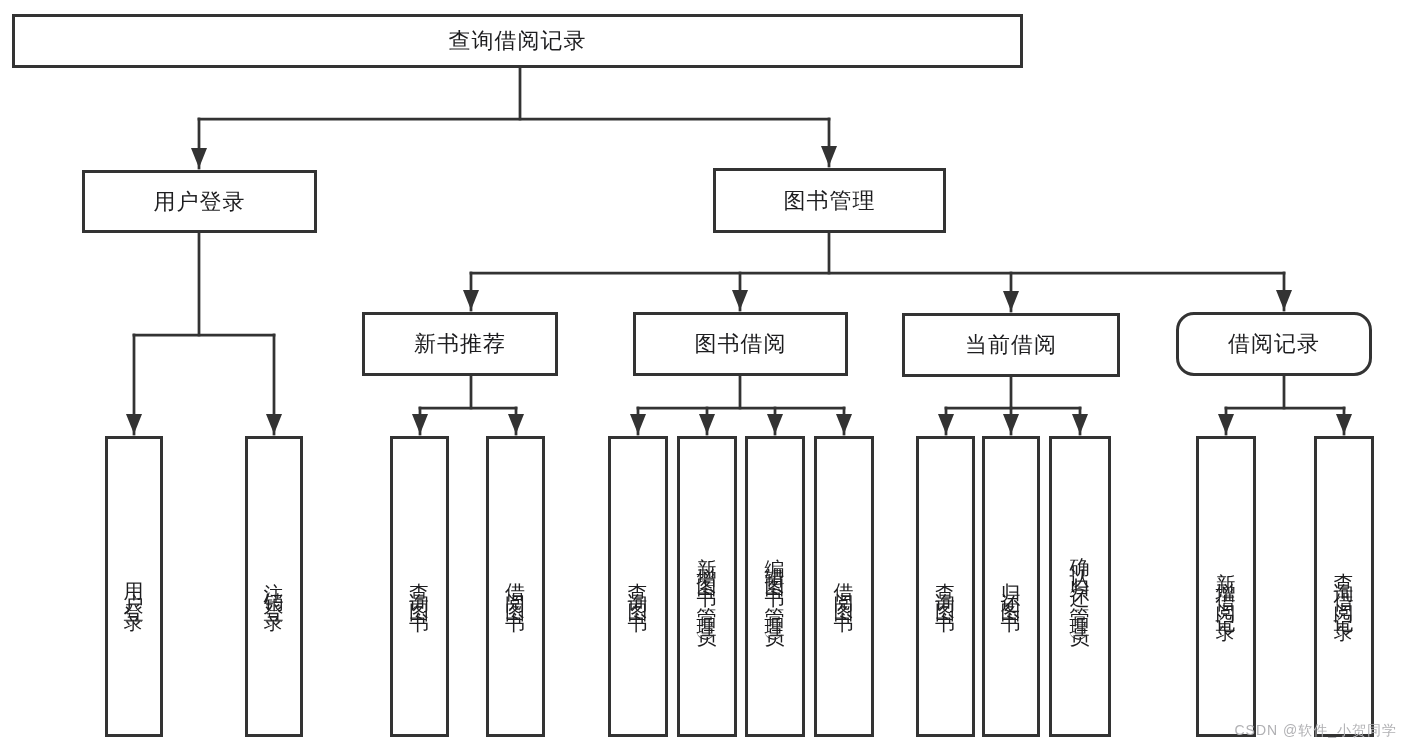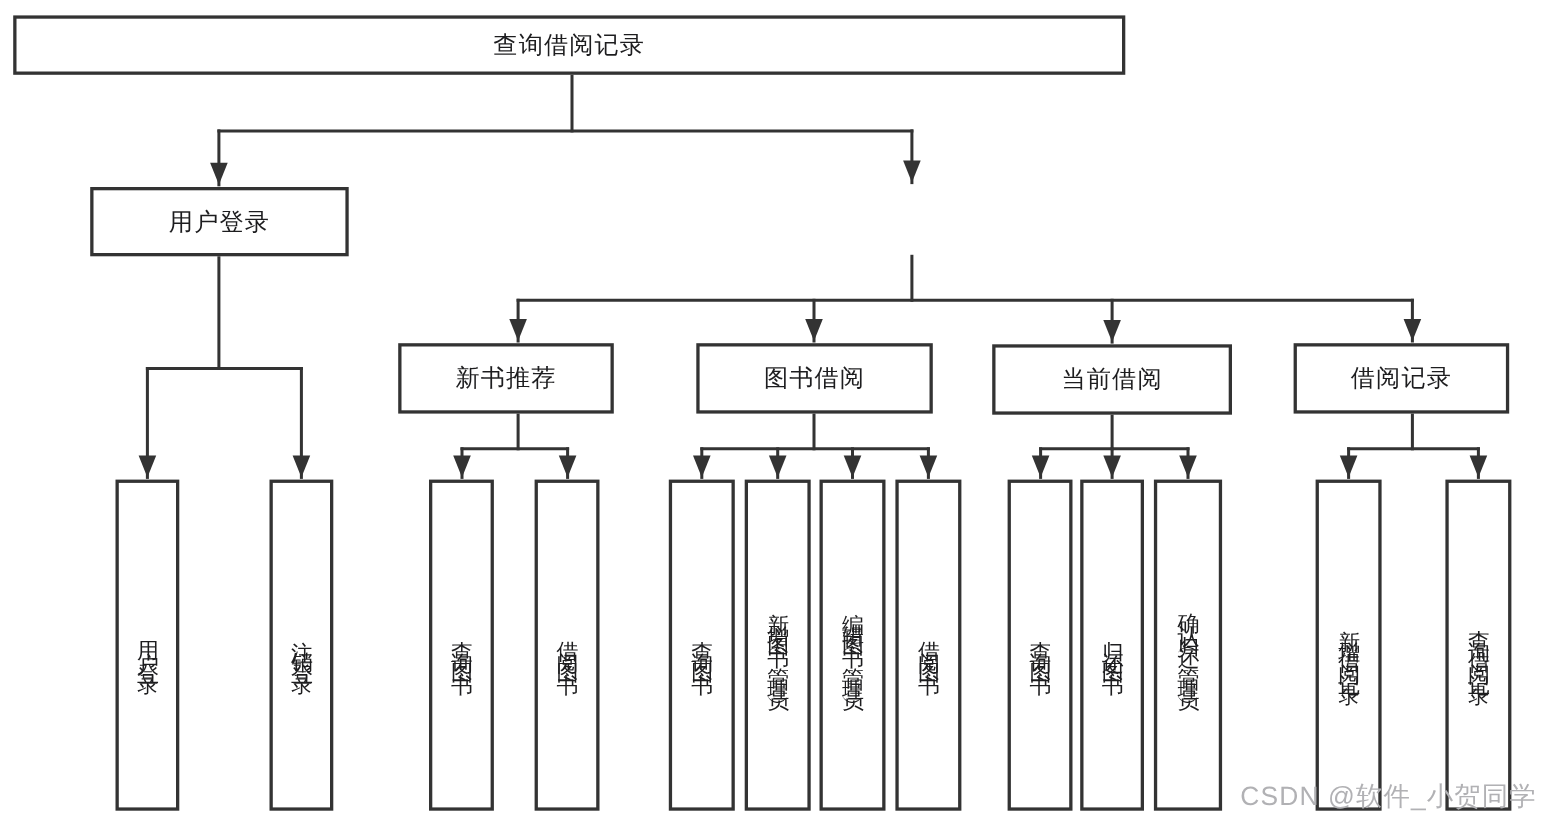--- a/index.html
+++ b/index.html
@@ -43,21 +43,21 @@
     font-size: 20px;
     letter-spacing: 10px;
     line-height: 1;
     color: #1d1d1f;
     white-space: nowrap;
   }
   .watermark {
     position: absolute;
     right: 8px;
     bottom: 7px;
-    font-size: 24px;
+    font-size: 14px;
     color: #b1b1b4;
     letter-spacing: 1px;
     white-space: nowrap;
     z-index: 5;
     margin-top: 28px;
   }
 </style>
 </head>
 <body>
 
@@ -112,31 +112,34 @@
     </g>
   </svg>
 
   <div class="box" style="left:12px; top:14px; width:1011px; height:54px;">
     <span class="hlabel">查询借阅记录</span>
   </div>
 
   <div class="box" style="left:82px; top:170px; width:235px; height:63px;">
     <span class="hlabel">用户登录</span>
   </div>
+  <div class="box" style="left:713px; top:168px; width:233px; height:65px;">
+    <span class="hlabel">图书管理</span>
+  </div>
 
   <div class="box" style="left:362px; top:312px; width:196px; height:64px;">
     <span class="hlabel">新书推荐</span>
   </div>
   <div class="box" style="left:902px; top:313px; width:218px; height:64px;">
     <span class="hlabel">当前借阅</span>
   </div>
   <div class="box" style="left:633px; top:312px; width:215px; height:64px;">
     <span class="hlabel">图书借阅</span>
   </div>
-  <div class="box" style="left:1176px; top:312px; width:196px; height:64px;">
+  <div class="box" style="left:1176px; top:312px; width:196px; height:64px;border-radius:18px;">
     <span class="hlabel">借阅记录</span>
   </div>
 
   <div class="box" style="left:105px; top:436px; width:58px; height:301px;">
     <span class="vlabel">用户登录</span>
   </div>
   <div class="box" style="left:245px; top:436px; width:58px; height:301px;">
     <span class="vlabel">注销登录</span>
   </div>
 

